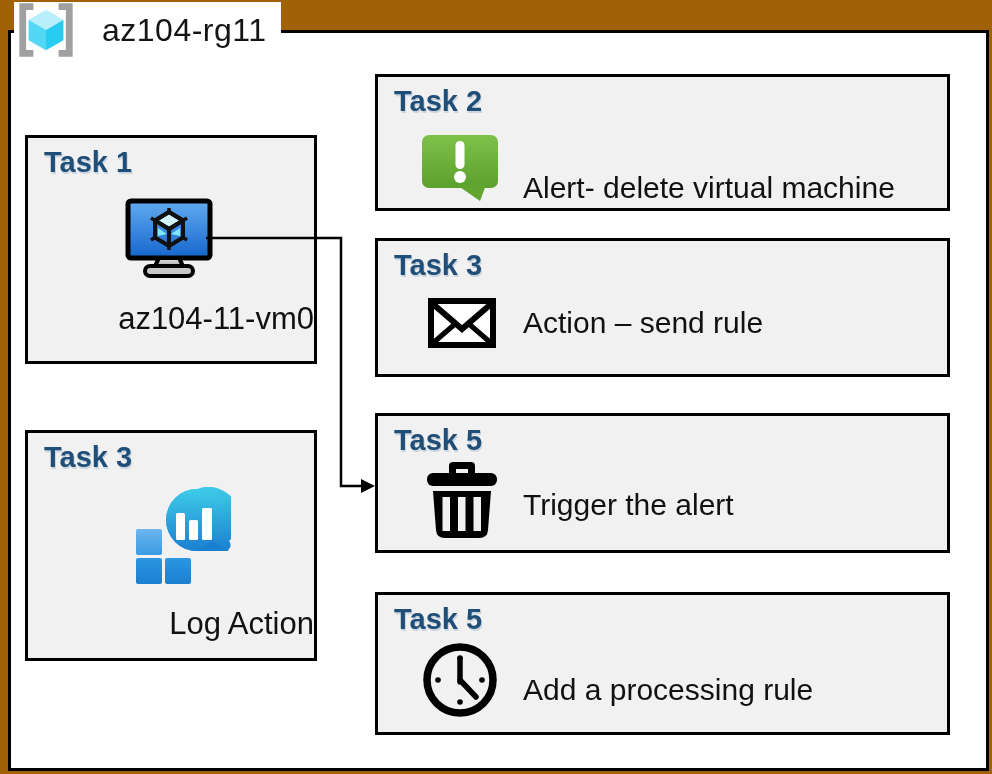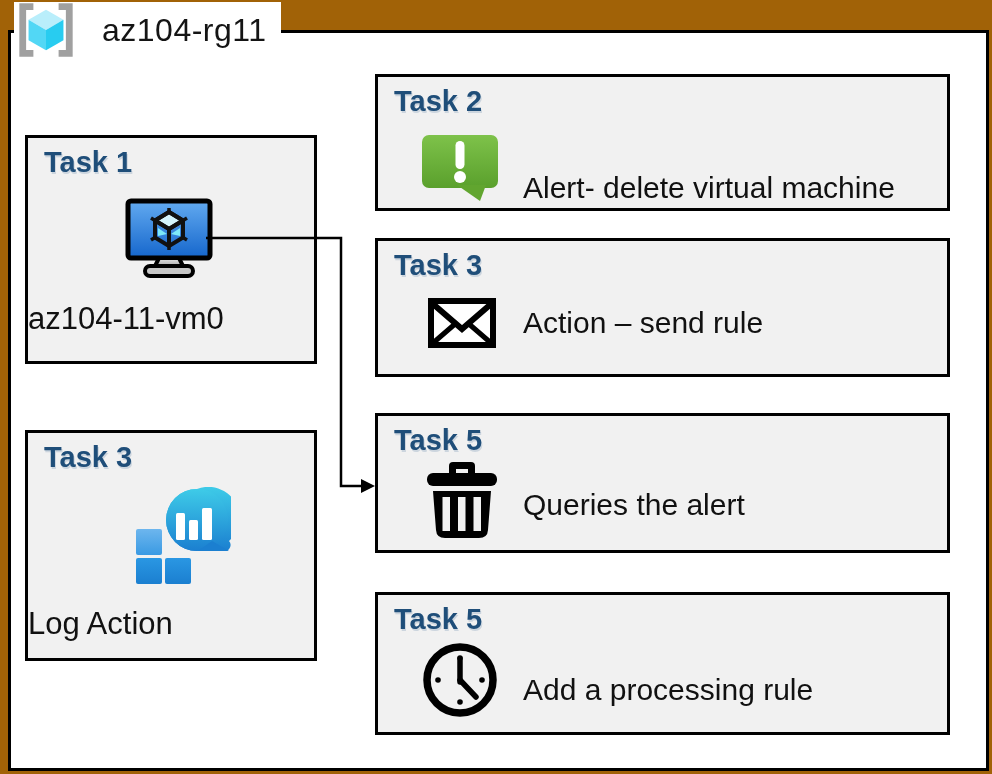--- a/index.html
+++ b/index.html
@@ -28,21 +28,21 @@
   .box-task5 .row-label { top:74px; }
 
   .icon { position:absolute; }
   .icon-alert { left:42px; top:56px; width:80px; height:70px; }
   .icon-email { left:50px; top:57px; width:68px; height:50px; }
   .icon-trash { left:49px; top:44px; width:70px; height:80px; }
   .icon-clock { left:45px; top:48px; width:74px; height:74px; }
   .icon-vm    { left:97px; top:60px; width:88px; height:80px; }
   .icon-log   { left:106px; top:54px; width:97px; height:99px; }
 
-  .center-label { position:absolute; left:0; width:100%; text-align:left; font-size:31px; color:#111; line-height:42px; }
+  .center-label { position:absolute; left:0; width:100%; text-align:right; font-size:31px; color:#111; line-height:42px; }
   .box-task1 .center-label { top:160px; }
   .box-task6 .center-label { top:170px; }
 
   .connector-svg { position:absolute; left:0; top:0; width:992px; height:774px; z-index:3; pointer-events:none; }
 </style>
 </head>
 <body>
 
 <div class="stage">
 
@@ -151,21 +151,21 @@
     <div class="task-title">Task 5</div>
     <svg class="icon icon-trash" viewBox="0 0 70 80">
       <rect x="22" y="2" width="26" height="16" rx="4" fill="#000"></rect>
       <rect x="29" y="9" width="12" height="9" fill="#f1f1f1"></rect>
       <rect x="0" y="13" width="70" height="13" rx="6" fill="#000"></rect>
       <path d="M6 31 H64 L61 70 Q60.5 78 52 78 H18 Q9.5 78 9 70 Z" fill="#000"></path>
       <rect x="15.5" y="37" width="7.5" height="34" fill="#f1f1f1"></rect>
       <rect x="31" y="37" width="7.5" height="34" fill="#f1f1f1"></rect>
       <rect x="46.5" y="37" width="7.5" height="34" fill="#f1f1f1"></rect>
     </svg>
-    <div class="row-label">Queries the alert</div>
+    <div class="row-label">Trigger the alert</div>
   </div>
 
   <div class="task-box box-task5">
     <div class="task-title">Task 5</div>
     <svg class="icon icon-clock" viewBox="0 0 74 74">
       <circle cx="37" cy="37" r="33" fill="none" stroke="#000" stroke-width="7.5"></circle>
       <circle cx="37" cy="15" r="2.8" fill="#000"></circle>
       <circle cx="59" cy="37" r="2.8" fill="#000"></circle>
       <circle cx="37" cy="59" r="2.8" fill="#000"></circle>
       <circle cx="15" cy="37" r="2.8" fill="#000"></circle>

